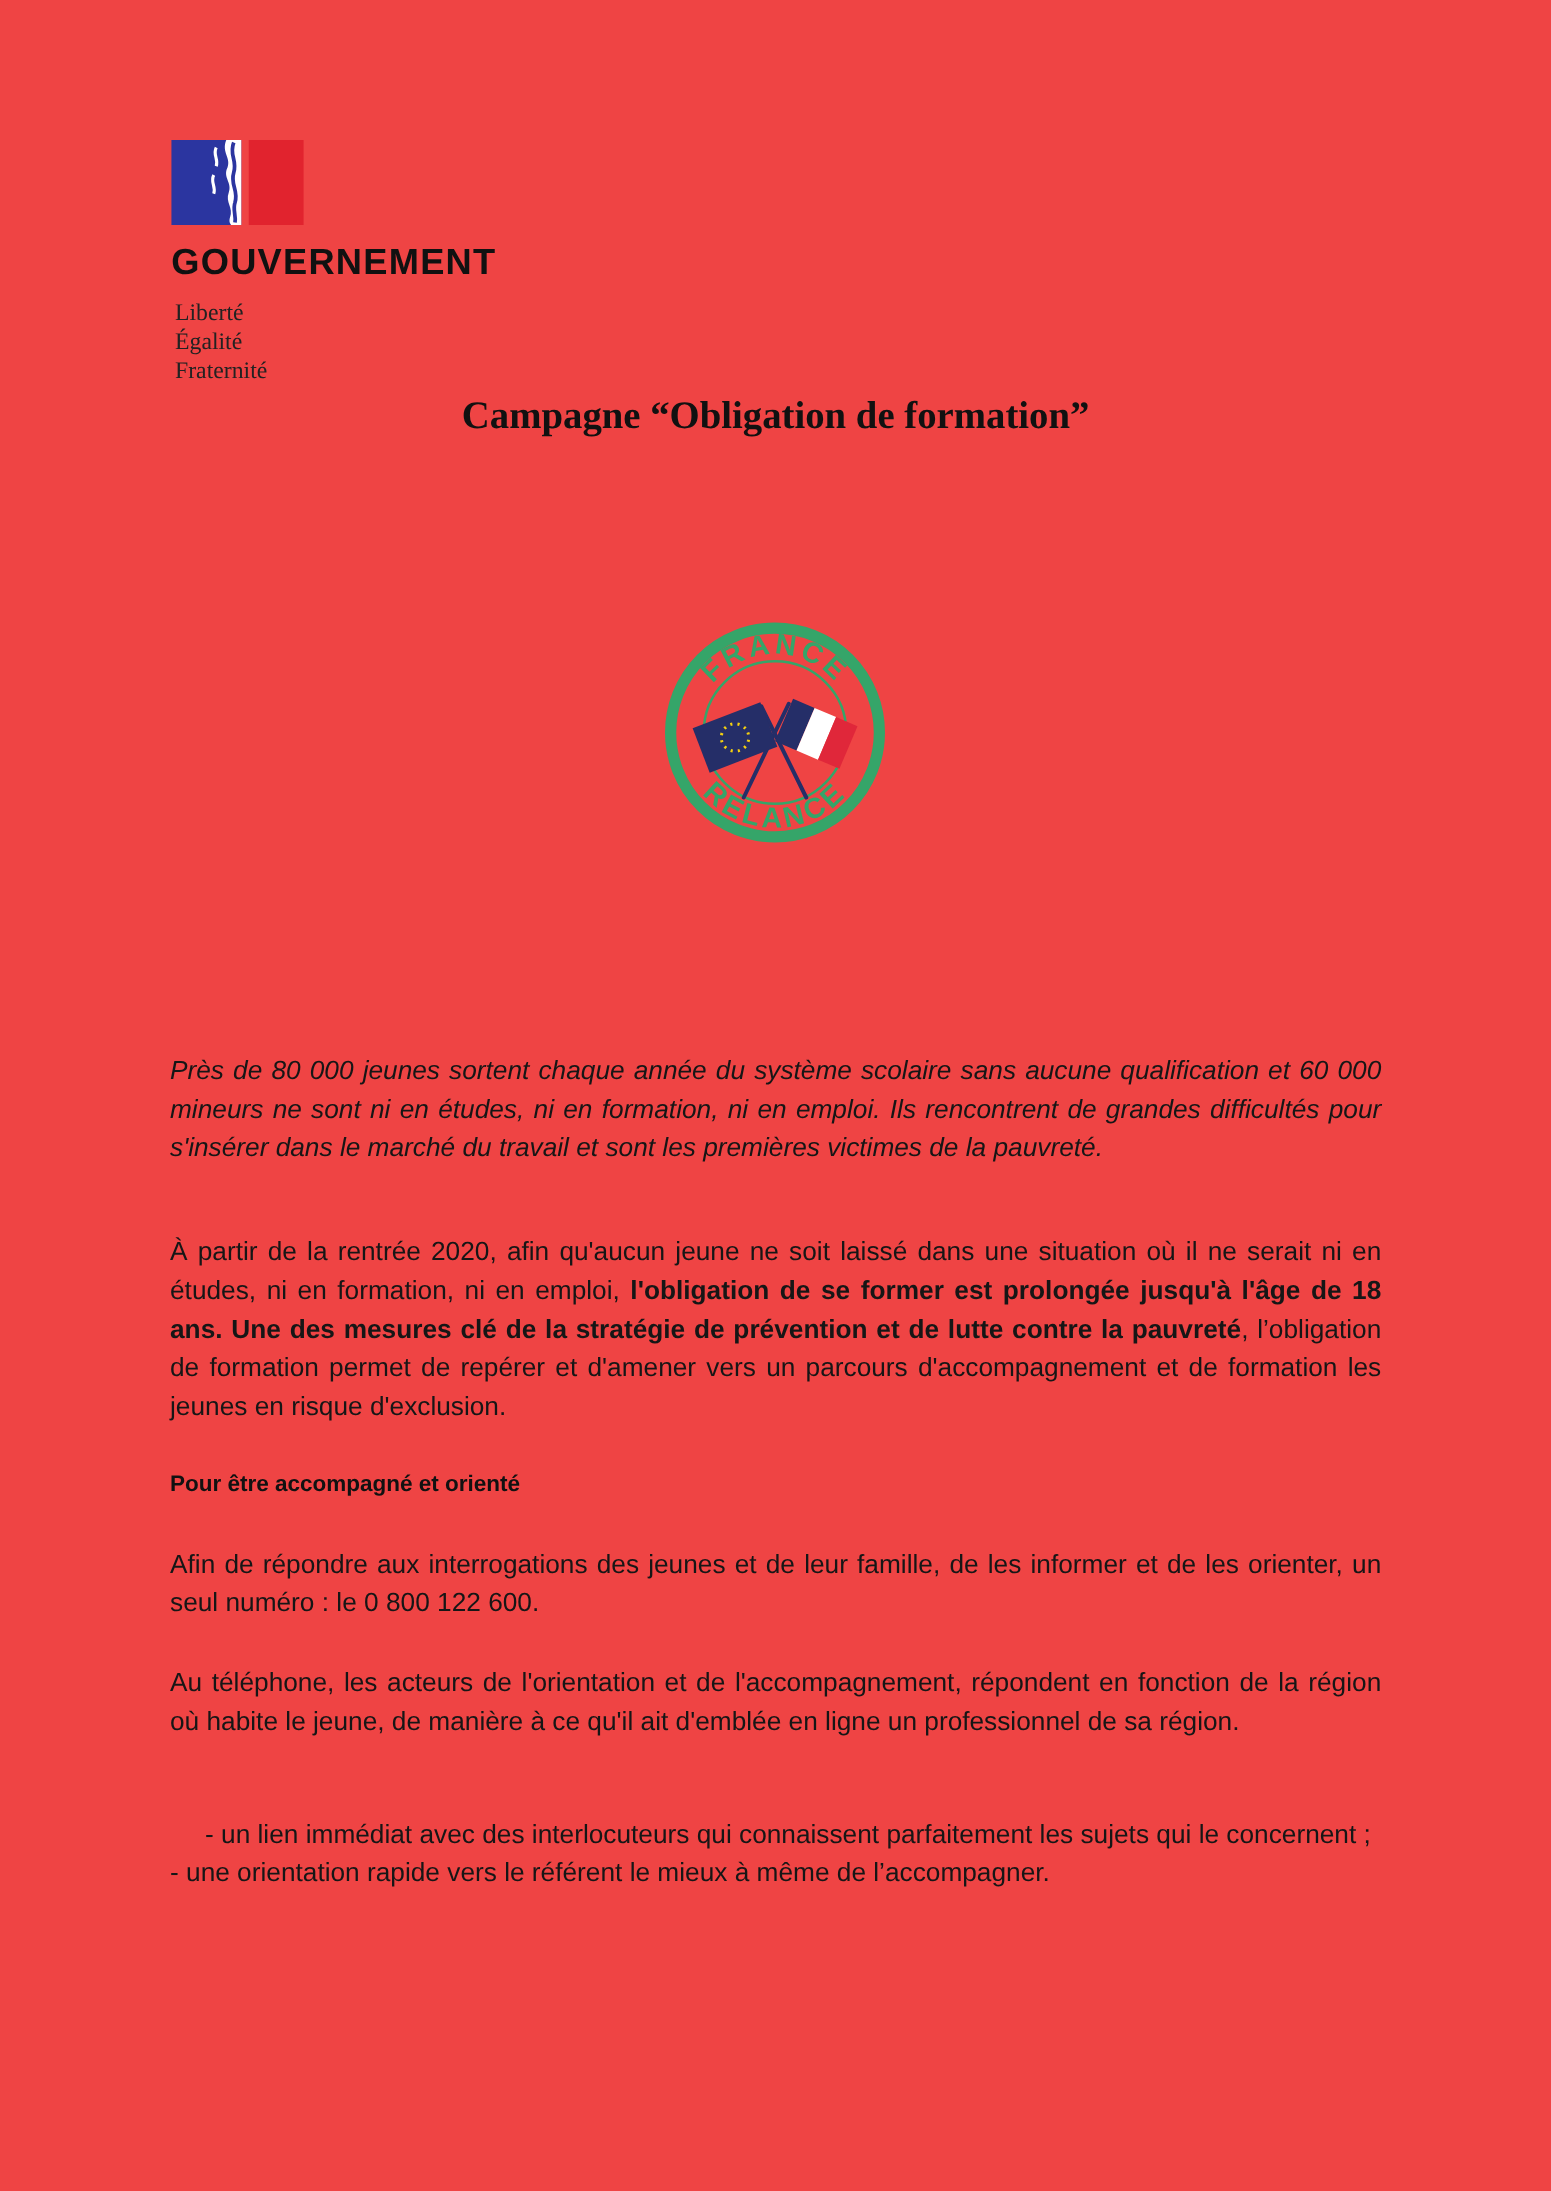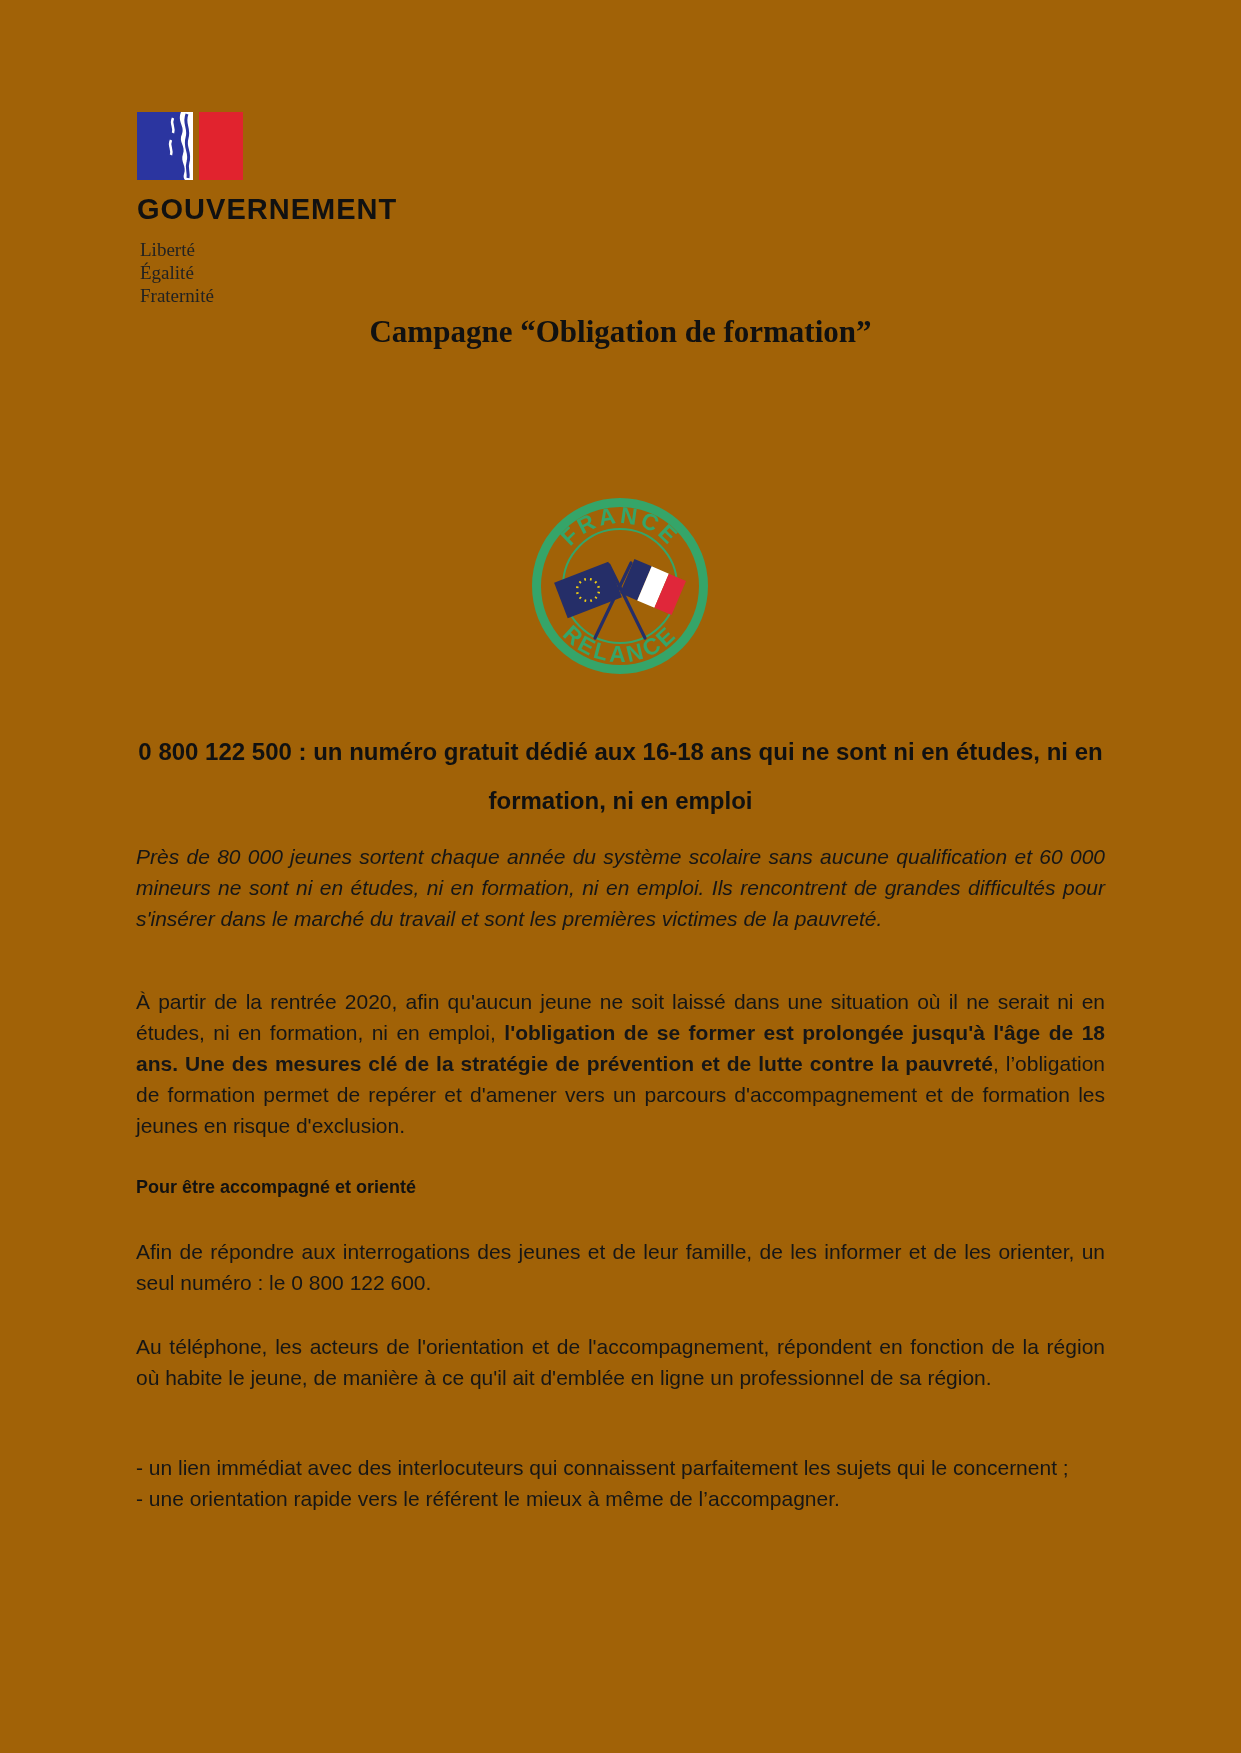--- a/index.html
+++ b/index.html
@@ -1,21 +1,21 @@
 <!DOCTYPE html>
 <html><head>
 <meta charset="utf-8">
 <style>
   * { margin: 0; padding: 0; box-sizing: border-box; }
   html, body { background: #ffffff; }
   .page {
     position: relative;
     width: 1241px;
     height: 1753px;
-    background: #a16207;
+    background: #ef4444;
     font-family: "Liberation Sans", sans-serif;
     color: #111111;
     overflow: hidden;
   }
   
   .gov-logo { position: absolute; left: 137px; top: 112px; }
   .gov-wordmark {
     margin-top: 9px;
     font-family: "Liberation Sans", sans-serif;
     font-weight: bold;
@@ -79,21 +79,21 @@
   .p-afin { top: 1236px; }
   .p-tel  { top: 1331px; }
   .accomp-block { top: 1452px; }
   .accomp-heading {
     font-weight: bold;
     font-size: 21px;
     line-height: 31px;
     color: #111111;
   }
   .bullet { font-size: 21px; line-height: 31px; color: #161616; }
-  .bullet-justify { text-align: justify; }
+  .bullet-justify { text-align: justify; margin-left: 28px; }
   .bold-inline { font-weight: bold; }
 </style>
 </head>
 <body>
 
 <div class="page">
 
   <div class="gov-logo">
     <svg width="106" height="68" viewBox="0 0 106 68">
       <rect x="0" y="0" width="56" height="68" fill="#2b35a0"></rect>
@@ -141,21 +141,20 @@
       <path id="arcBottom" d="M 16.3,111.2 A 76,76 0 0 0 161.7,111.2"></path>
     </defs>
     <text font-family="Liberation Sans, sans-serif" font-size="23" font-weight="bold" fill="#35a569" letter-spacing="3">
       <textPath href="#arcTop" startOffset="50%" text-anchor="middle">FRANCE</textPath>
     </text>
     <text font-family="Liberation Sans, sans-serif" font-size="23" font-weight="bold" fill="#35a569" letter-spacing="3">
       <textPath href="#arcBottom" startOffset="50%" text-anchor="middle">RELANCE</textPath>
     </text>
   </svg>
 
-  <div class="content phone-heading">0 800 122 500 :  un numéro gratuit dédié aux 16-18 ans qui ne sont ni en études, ni en formation, ni en emploi</div>
 
   <p class="content para p-intro">Près de 80 000 jeunes sortent chaque année du système scolaire sans aucune qualification et 60 000 mineurs ne sont ni en études, ni en formation, ni en emploi. Ils rencontrent de grandes difficultés pour s'insérer dans le marché du travail et sont les premières victimes de la pauvreté.</p>
 
   <p class="content para p-two"><span>À partir de la rentrée 2020, afin qu'aucun jeune ne soit laissé dans une situation où il ne serait ni en études, ni en formation, ni en emploi, </span><span class="bold-inline">l'obligation de se former est prolongée jusqu'à l'âge de 18 ans. Une des mesures clé de la stratégie de prévention et de lutte contre la pauvreté</span><span>, l’obligation de formation permet de repérer et d'amener vers un parcours d'accompagnement et de formation les jeunes en risque d'exclusion.</span></p>
 
   <div class="content section-heading">Pour être accompagné et orienté</div>
 
   <p class="content para p-afin">Afin de répondre aux interrogations des jeunes et de leur famille, de les informer et de les orienter, un seul numéro : le 0 800 122 600.</p>
 
   <p class="content para p-tel">Au téléphone, les acteurs de l'orientation et de l'accompagnement, répondent en fonction de la région où habite le jeune, de manière à ce qu'il ait d'emblée en ligne un professionnel de sa région.</p>

